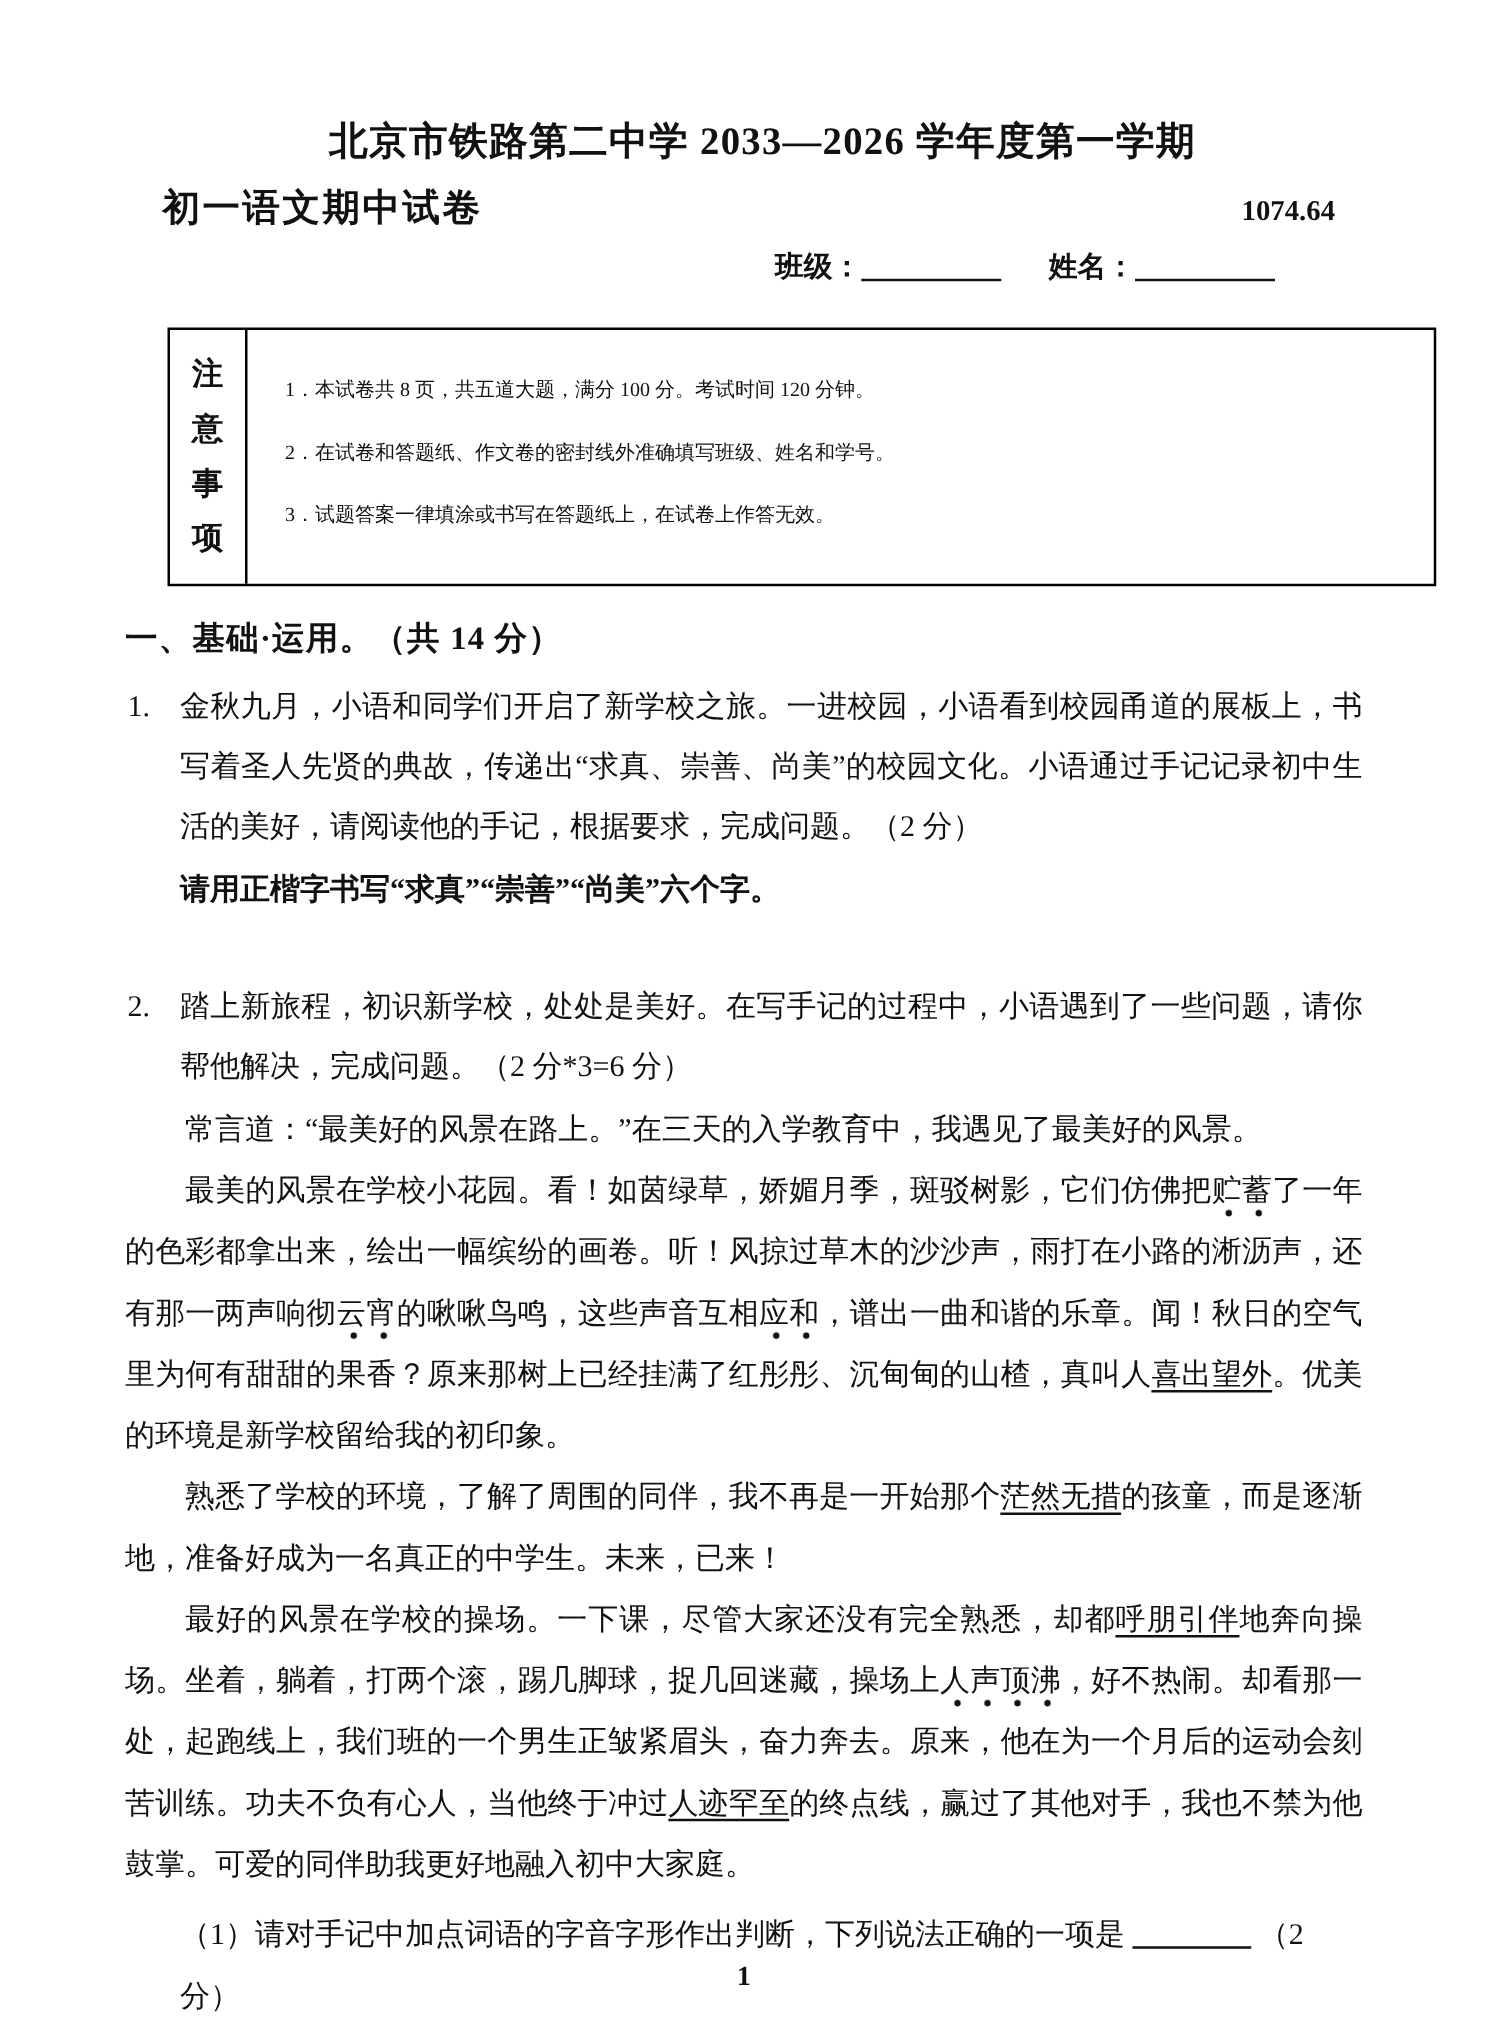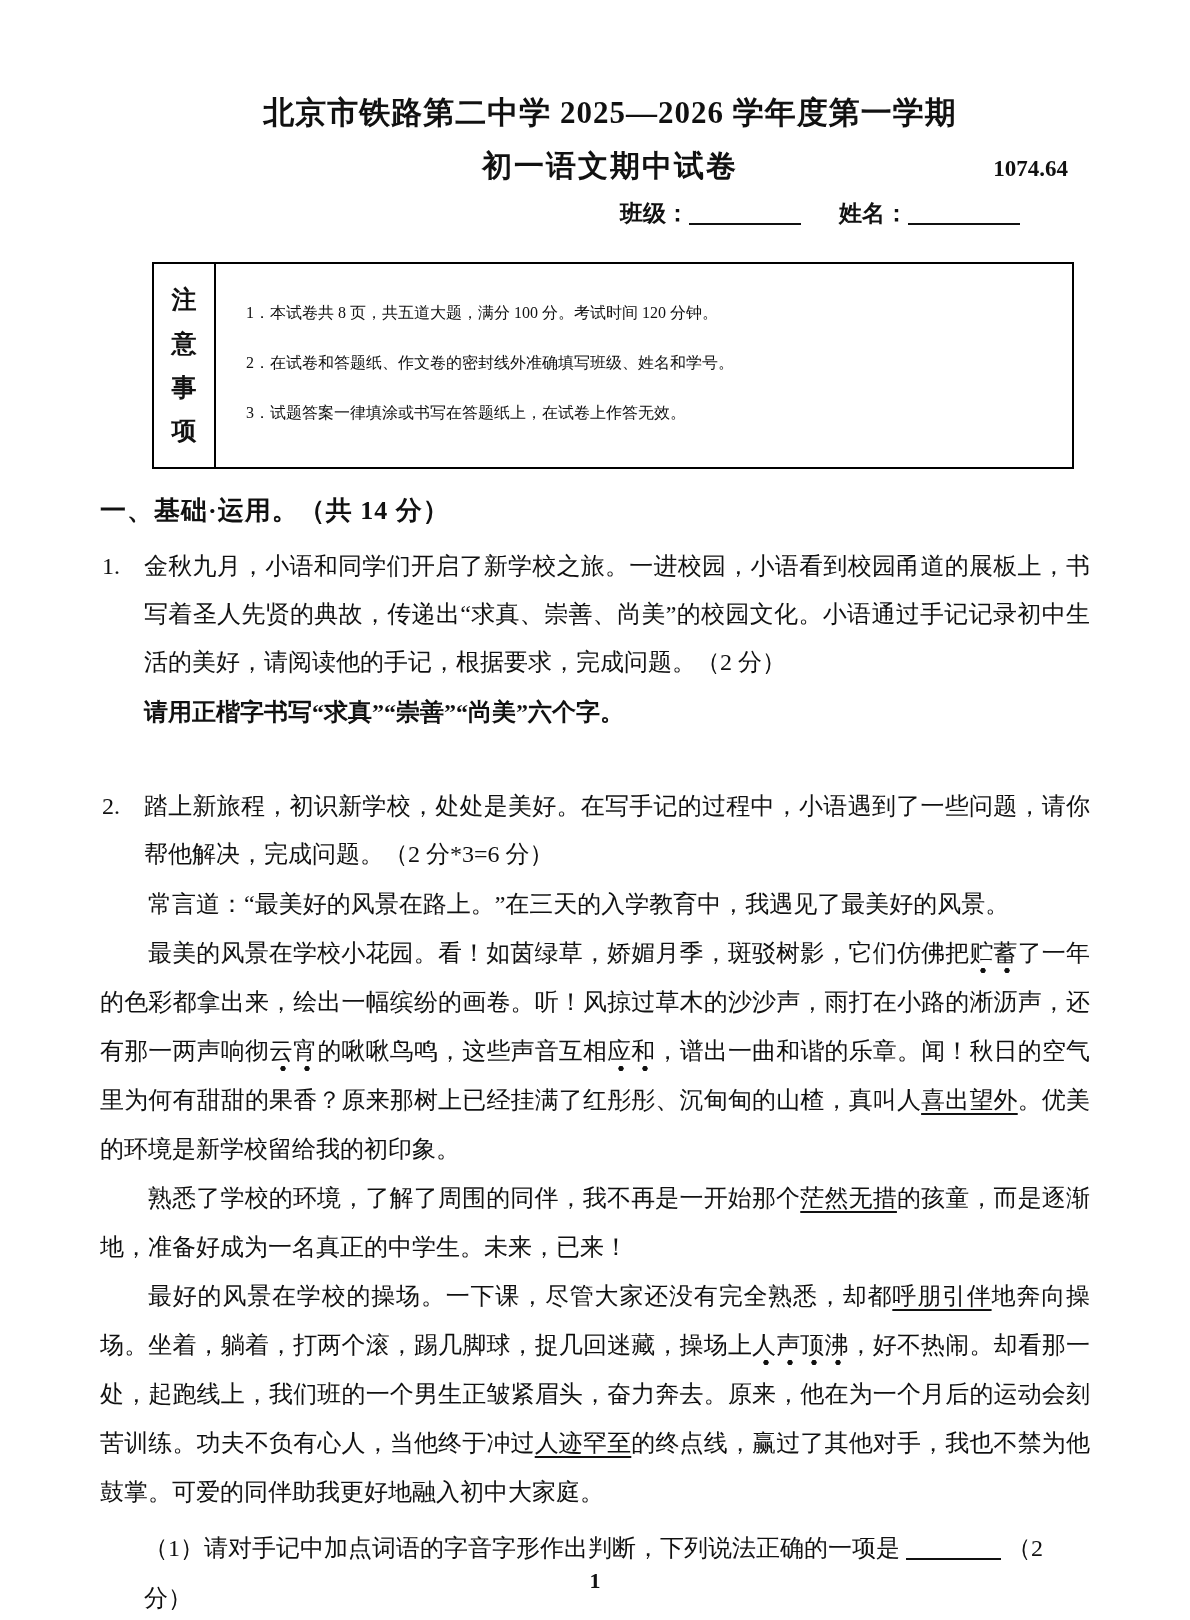--- a/index.html
+++ b/index.html
@@ -14,36 +14,36 @@
   }
   .sheet { padding: 92px 100px 0 100px; width: 1190px; }
 
   
   .school-line {
     text-align: center; font-size: 31px; font-weight: 700;
     letter-spacing: 1px; padding-left: 30px;
   }
   .title-row { position: relative; margin-top: 12px; height: 46px; }
   .exam-title {
-    text-align: center; font-size: 30px; font-weight: 700;
+    text-align: left; font-size: 30px; font-weight: 700;
     letter-spacing: 2px; padding-left: 30px;
   }
   .exam-date { position: absolute; right: 22px; top: 10px; font-size: 23px; font-weight: 700; }
   .fill-row { margin-top: 6px; margin-left: 520px; font-size: 23px; font-weight: 700; height: 42px; }
   .blank {
     display: inline-block; border-bottom: 2px solid #111;
     height: 24px; vertical-align: -4px;
   }
   .blank.w110 { width: 112px; }
   .blank.w95 { width: 95px; }
   .fill-gap { display: inline-block; width: 38px; }
 
   
   .notice-box {
-    margin-top: 22px; margin-left: 52px; width: 922px;
+    margin-top: 22px; margin-left: 34px; width: 1015px;
     border: 2.5px solid #000; display: flex; align-items: stretch;
   }
   .notice-label-cell {
     width: 62px; border-right: 2px solid #000;
     display: flex; align-items: center; justify-content: center;
     padding: 14px 0;
   }
   .notice-label {
     width: 1em; font-size: 25px; font-weight: 700;
     word-break: break-all; line-height: 1.75; text-align: center;
@@ -82,21 +82,21 @@
   .footer-page {
     position: absolute; left: 0; right: 0; bottom: 26px;
     text-align: center; font-size: 22px; font-weight: 700;
   }
 </style>
 </head>
 <body>
 
 <div class="sheet">
 
-  <div class="school-line">北京市铁路第二中学 2025—2026 学年度第一学期</div>
+  <div class="school-line">北京市铁路第二中学 2033—2026 学年度第一学期</div>
 
   <div class="title-row">
     <div class="exam-title">初一语文期中试卷</div>
     <div class="exam-date">1074.64</div>
   </div>
 
   <div class="fill-row">
     <span>班级：</span><span class="blank w110"></span><span class="fill-gap"></span><span>姓名：</span><span class="blank w110"></span>
   </div>
 

